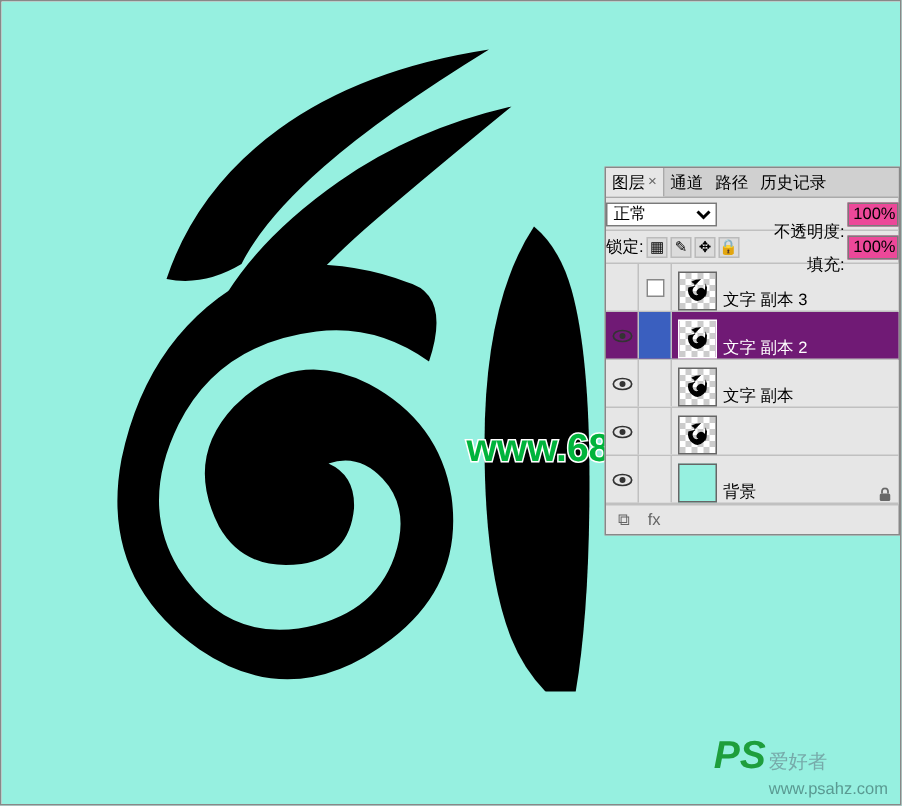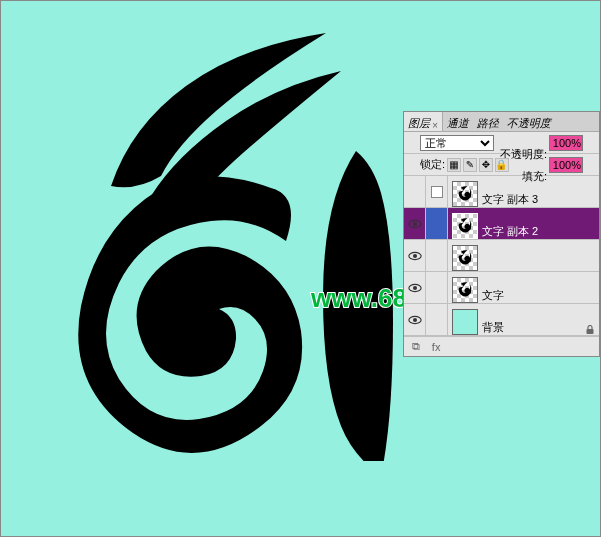--- a/index.html
+++ b/index.html
@@ -2,24 +2,24 @@
 <html><head>
 <meta charset="utf-8">
 <style>
 * { margin: 0; padding: 0; box-sizing: border-box; font-family: "Microsoft YaHei", Arial, sans-serif; }
 body { width: 601px; height: 537px; position: relative; background: #fff; overflow: hidden; border: 1px solid #888; }
 .canvas { position: absolute; inset: 0; background: #96f0e0; }
 .logo { position: absolute; top: 30px; left: 40px; width: 360px; height: 430px; }
 .logo svg { width: 100%; height: 100%; }
 .panel { position: absolute; right: 0; top: 110px; width: 197px; background: #e6e6e6; border: 1px solid #888; font-size: 11px; color: #000; }
 .panel-tabs { display: flex; align-items: center; height: 20px; border-bottom: 1px solid #aaa; background: #d0d0d0; }
-.panel-tabs .tab { padding: 0 4px; height: 100%; display: flex; align-items: flex-end; cursor: pointer; font-style: italic; }
+.panel-tabs .tab { padding: 0 4px; height: 100%; display: flex; align-items: center; cursor: pointer; }
 .panel-tabs .tab.active { background: #e6e6e6; border-right: 1px solid #aaa; }
 .panel-tabs .tab .x { margin-left: 2px; font-size: 10px; color: #666; }
-.panel-row { display: flex; align-items: center; height: 22px; padding: 0 16px; gap: 2px; border-bottom: 1px solid #c0c0c0; }
+.panel-row { display: flex; align-items: center; height: 22px; padding: 0 0; gap: 2px; border-bottom: 1px solid #c0c0c0; }
 .panel-row select, .panel-row input[type="text"] { font-size: 11px; height: 16px; }
 .blend-select { width: 74px; border: 1px solid #7a7a7a; background: #fff; }
 .spacer { flex: 1; }
 .label-right { font-size: 11px; margin-top: 24px; }
 .pct-input { width: 34px; border: 1px solid #7a7a7a; background: #ec4899; text-align: right; padding-right: 1px; }
 .lock-icons { display: flex; gap: 2px; align-items: center; }
 .lock-icons .ico { width: 14px; height: 14px; display: flex; align-items: center; justify-content: center; font-size: 10px; background: #dcdcdc; border: 1px solid #bbb; cursor: pointer; }
 .layers { }
 .layer-row { display: flex; align-items: flex-end; height: 32px; border-bottom: 1px solid #c0c0c0; background: #e6e6e6; }
 .layer-row.selected { background: #701a75; color: #fff; }
@@ -79,31 +79,38 @@
         Q282 350 300 395
         Q312 425 340 445
         Q352 388 352 290
         Q352 205 340 162
         Q332 134 315 120 Z"></path>
     </svg>
   </div>
 
   <div class="watermark">www.68ps.com</div>
 
+  <div class="watermark-bottom">
+    <span class="PS">PS</span>
+    <span>
+      <span>爱好者</span><br>
+      <span class="url">www.psahz.com</span>
+    </span>
+  </div>
 </div>
 
 <div class="panel">
   <div class="panel-tabs">
     <div class="tab active">
       <span>图层</span>
       <span class="x">×</span>
     </div>
     <div class="tab">通道</div>
     <div class="tab">路径</div>
-    <div class="tab">不透明度</div>
+    <div class="tab">历史记录</div>
   </div>
 
   <div class="panel-row">
     <select class="blend-select">
       <option>正常</option>
     </select>
     <span class="spacer"></span>
     <span class="label-right">不透明度:</span>
     <input class="pct-input" type="text" value="100%" style="">
   </div>
@@ -163,36 +170,36 @@
             <circle cx="8" cy="5" r="2.3" fill="#333"></circle>
           </svg>
         </div>
         <div class="link-col"></div>
         <div class="thumb trans">
           <svg viewBox="0 0 20 20">
             <path fill="#000" d="M4 8 Q3 13 7 16 Q11 19 15 15 Q18 12 15 9 Q12 7 10 10 Q9 12 11 13 Q9 14 7.5 12 Q6 9 9 7 Q8 5 6 4 Q9 2 13 2 Q10 5 8 7 Z"></path>
             <path fill="#000" d="M16 5 Q15 10 16 15 Q17 12 17 8 Z"></path>
           </svg>
         </div>
-      </div>
-      <div class="layer-row">
-        <div class="vis-col">
-          <svg class="eye" viewBox="0 0 16 10">
-            <ellipse cx="8" cy="5" rx="7" ry="4.2" fill="none" stroke="#333" stroke-width="1.3"></ellipse>
-            <circle cx="8" cy="5" r="2.3" fill="#333"></circle>
-          </svg>
-        </div>
-        <div class="link-col"></div>
-        <div class="thumb trans">
-          <svg viewBox="0 0 20 20">
-            <path fill="#000" d="M4 8 Q3 13 7 16 Q11 19 15 15 Q18 12 15 9 Q12 7 10 10 Q9 12 11 13 Q9 14 7.5 12 Q6 9 9 7 Q8 5 6 4 Q9 2 13 2 Q10 5 8 7 Z"></path>
-            <path fill="#000" d="M16 5 Q15 10 16 15 Q17 12 17 8 Z"></path>
-          </svg>
-        </div>
-        <div class="layer-name">文字</div>
+        <div class="layer-name">文字 副本</div>
+      </div>
+      <div class="layer-row">
+        <div class="vis-col">
+          <svg class="eye" viewBox="0 0 16 10">
+            <ellipse cx="8" cy="5" rx="7" ry="4.2" fill="none" stroke="#333" stroke-width="1.3"></ellipse>
+            <circle cx="8" cy="5" r="2.3" fill="#333"></circle>
+          </svg>
+        </div>
+        <div class="link-col"></div>
+        <div class="thumb trans">
+          <svg viewBox="0 0 20 20">
+            <path fill="#000" d="M4 8 Q3 13 7 16 Q11 19 15 15 Q18 12 15 9 Q12 7 10 10 Q9 12 11 13 Q9 14 7.5 12 Q6 9 9 7 Q8 5 6 4 Q9 2 13 2 Q10 5 8 7 Z"></path>
+            <path fill="#000" d="M16 5 Q15 10 16 15 Q17 12 17 8 Z"></path>
+          </svg>
+        </div>
       </div>
       <div class="layer-row">
         <div class="vis-col">
           <svg class="eye" viewBox="0 0 16 10">
             <ellipse cx="8" cy="5" rx="7" ry="4.2" fill="none" stroke="#333" stroke-width="1.3"></ellipse>
             <circle cx="8" cy="5" r="2.3" fill="#333"></circle>
           </svg>
         </div>
         <div class="link-col"></div>
         <div class="thumb solid"></div>

